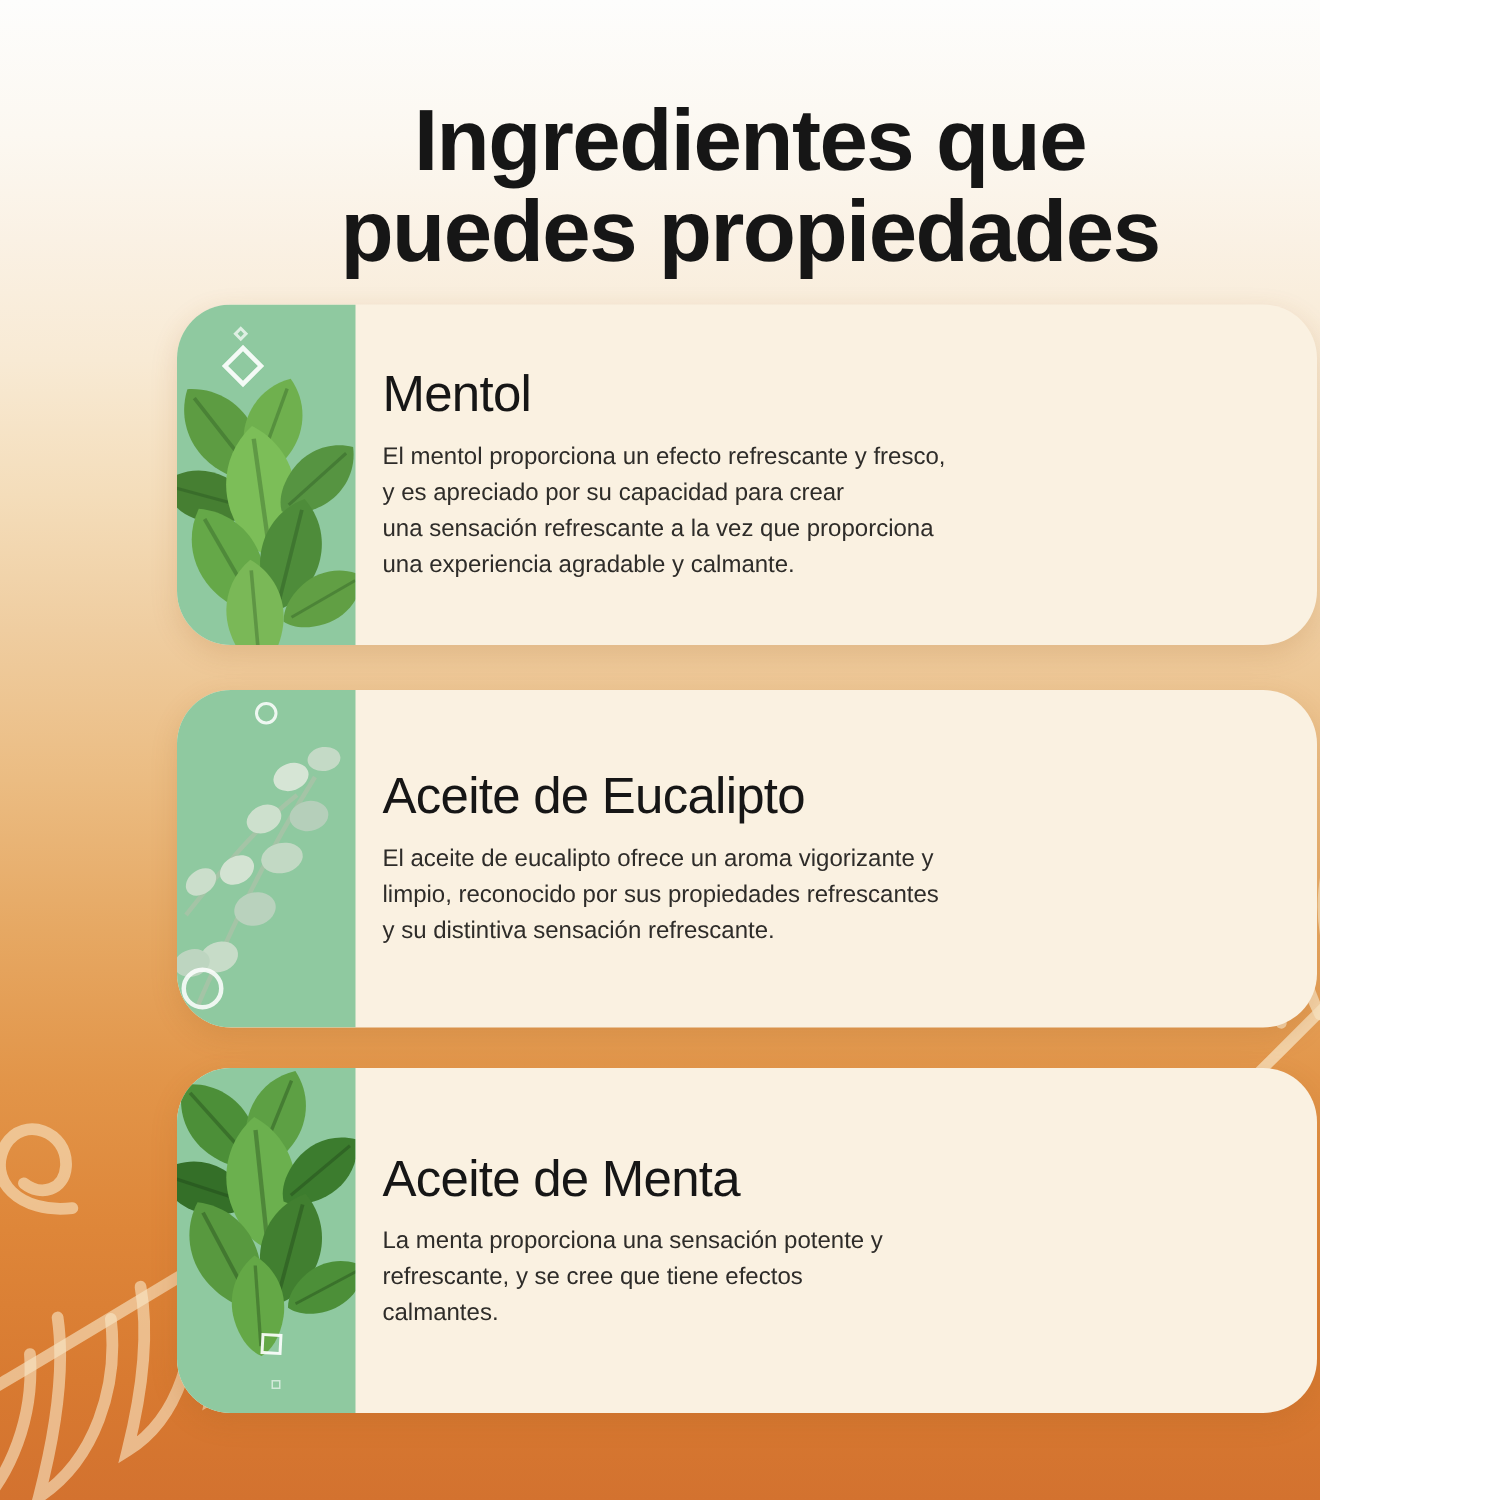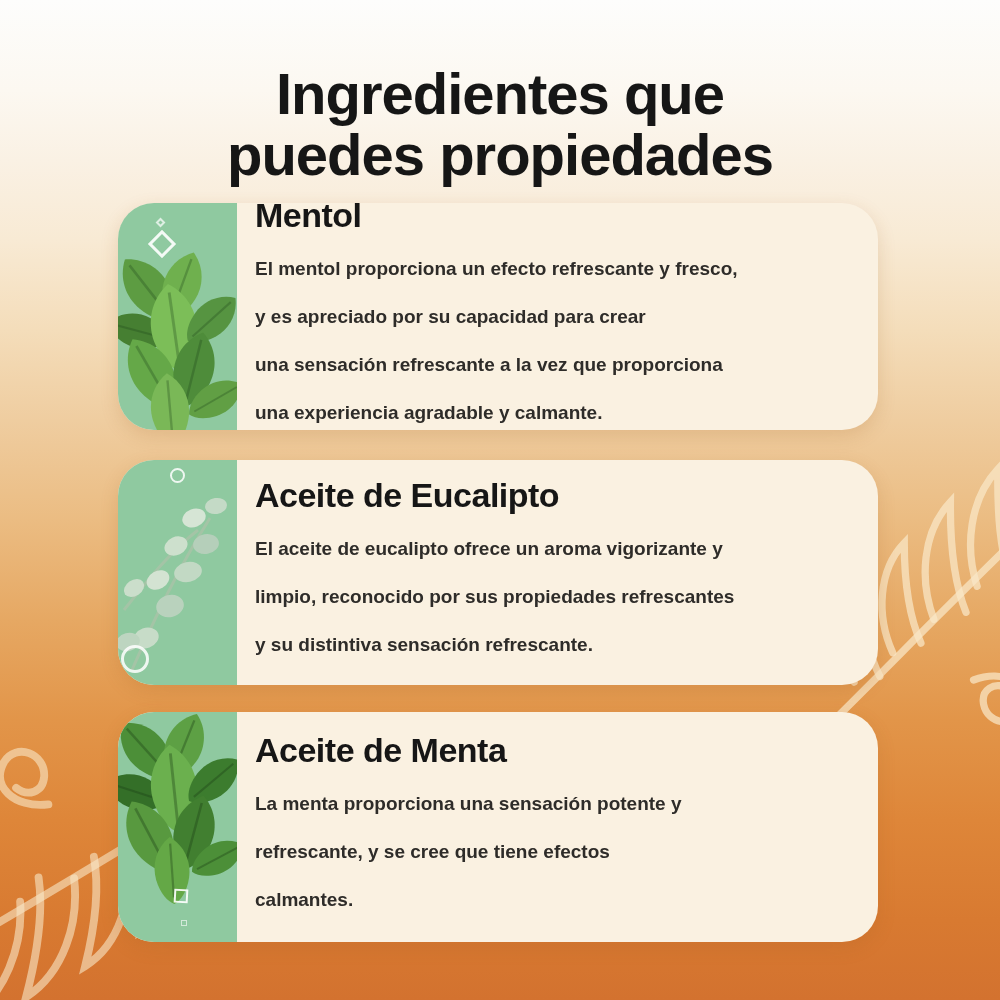--- a/index.html
+++ b/index.html
@@ -1,21 +1,21 @@
 <!DOCTYPE html>
 <html><head>
 <meta charset="utf-8">
 <style>
   html,body{margin:0;padding:0;}
   body{
     width:1000px;height:1000px;overflow:hidden;
     font-family:"Liberation Sans",sans-serif;
   }
   .poster{
-    position:relative;width:1000px;height:1000px;overflow:hidden;
+    position:relative;width:880px;height:1000px;overflow:hidden;
     background:linear-gradient(180deg,
       #fdfdfc 0%,
       #fcf8f1 9%,
       #faf1e4 16%,
       #f8ead4 24%,
       #f4ddba 33%,
       #efcda0 42%,
       #ebbc82 52%,
       #e6a863 62%,
       #e29549 72%,
@@ -48,27 +48,26 @@
     position:relative;width:119px;flex:0 0 119px;
     background:#8fc9a0;overflow:hidden;
   }
   .plant{position:absolute;left:0;top:0;}
   .card-content{
     flex:1;display:flex;flex-direction:column;justify-content:center;
     padding:14px 18px 14px 18px;
   }
   .card-title{
     margin:0 0 10px 0;color:#161616;
-    font-size:34px;font-weight:700;letter-spacing:-0.5px;
+    font-size:34px;font-weight:400;letter-spacing:-0.5px;
   }
   .card-text{
     margin:0;color:#2e2c29;
-    font-size:19px;line-height:48px;
+    font-size:16px;line-height:24px;
     white-space:pre-line;
-    font-weight:bold;
   }
 
   
   .deco{position:absolute;box-sizing:border-box;}
   .diamond-big{left:34px;top:31px;width:20px;height:20px;border:3px solid rgba(255,255,255,0.9);transform:rotate(45deg);}
   .diamond-small{left:39px;top:16px;width:7px;height:7px;border:2px solid rgba(255,255,255,0.7);transform:rotate(45deg);}
   .ring-small{left:52px;top:8px;width:15px;height:15px;border:2.5px solid rgba(255,255,255,0.85);border-radius:50%;}
   .ring-big{left:3px;top:185px;width:28px;height:28px;border:3.5px solid rgba(255,255,255,0.85);border-radius:50%;}
   .square-big{left:56px;top:177px;width:14px;height:14px;border:2.5px solid rgba(255,255,255,0.9);transform:rotate(3deg);}
   .square-small{left:63px;top:208px;width:6px;height:6px;border:1.5px solid rgba(255,255,255,0.6);}

